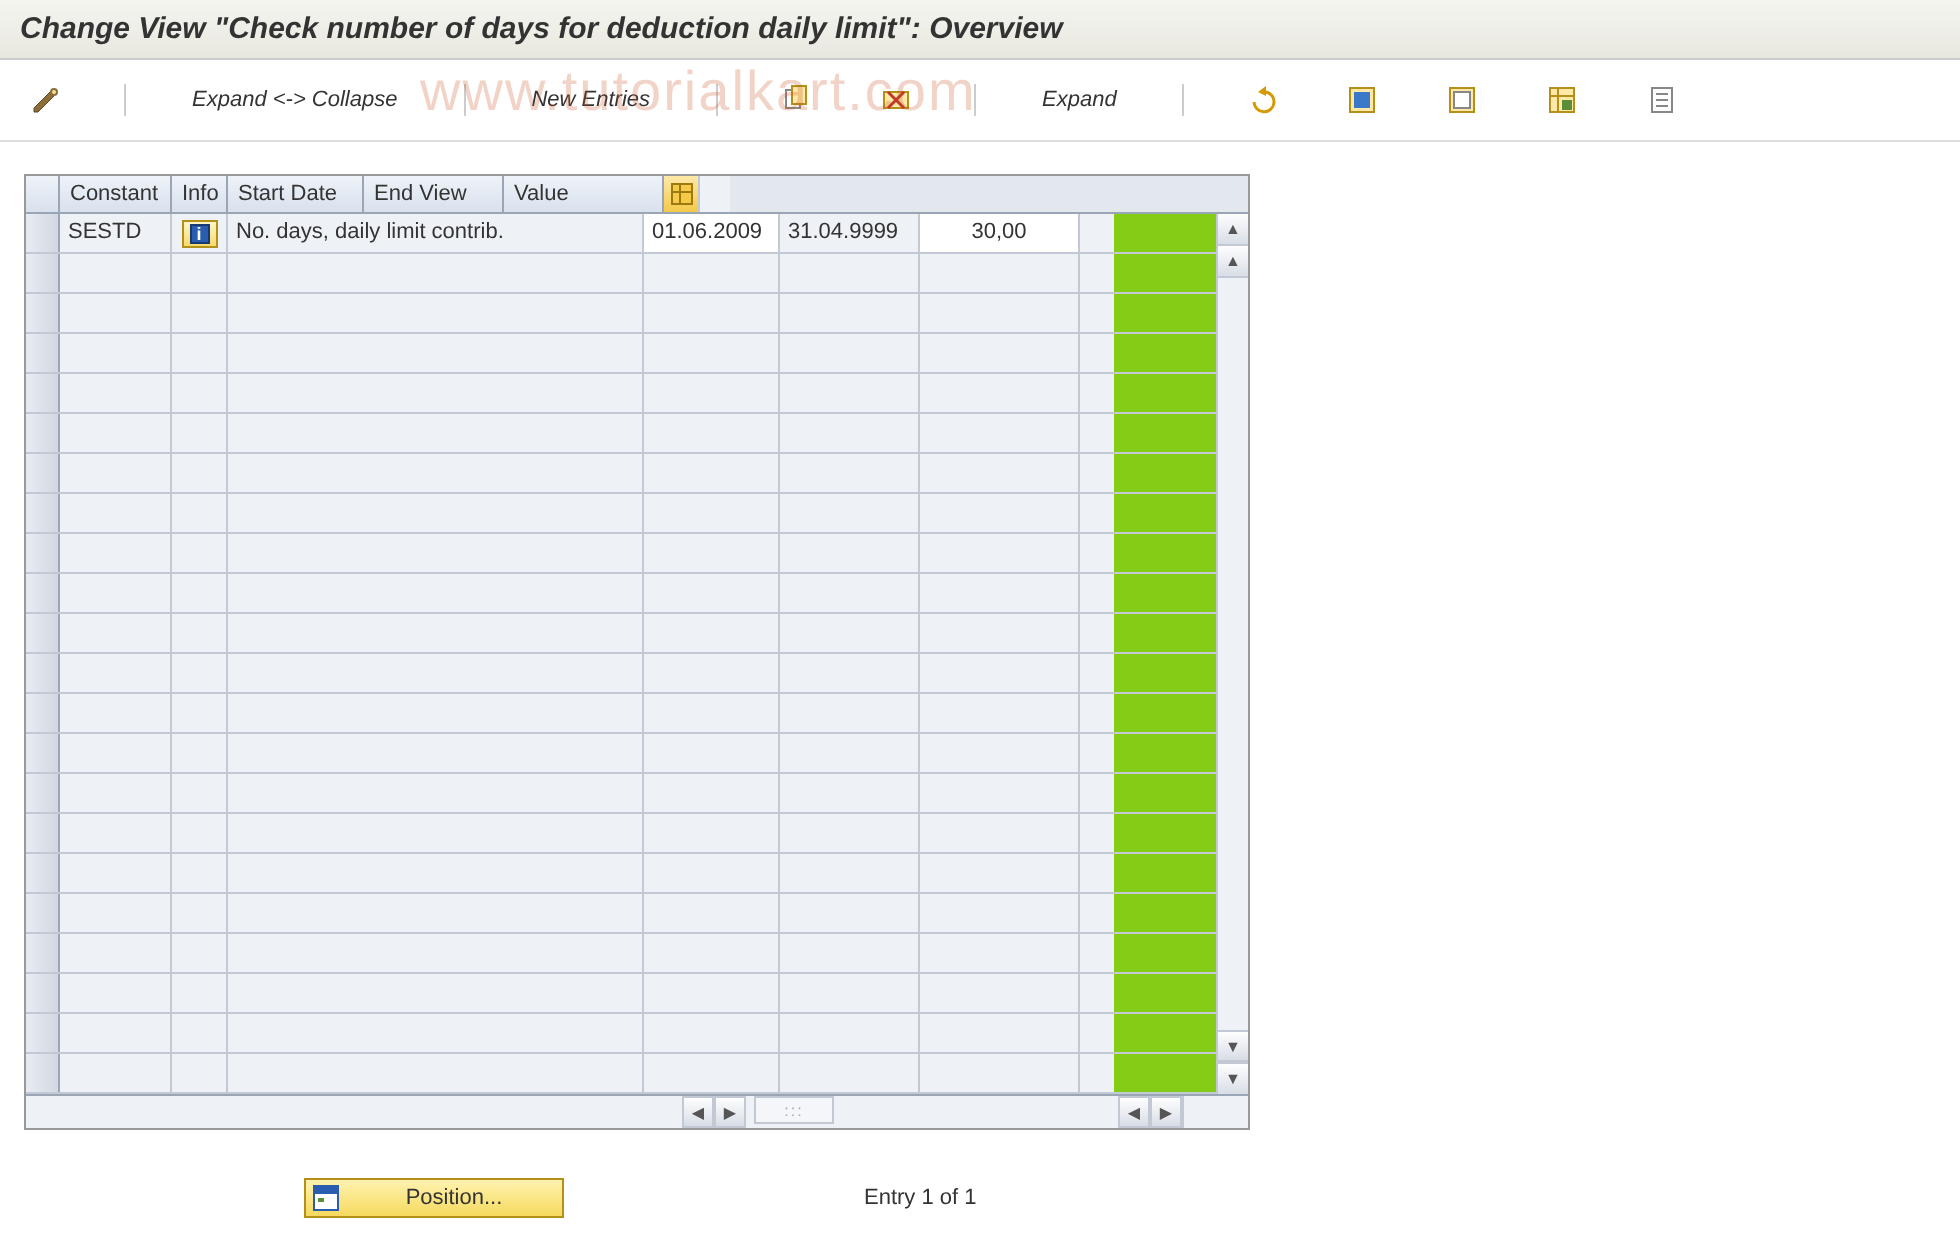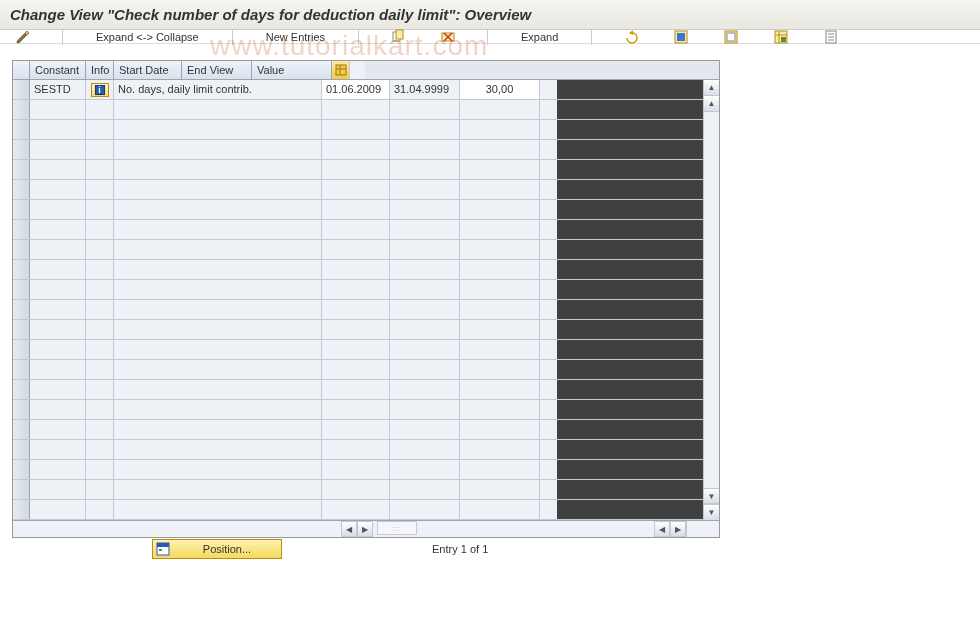--- a/index.html
+++ b/index.html
@@ -20,21 +20,22 @@
       font-size: 15px;
       color: #333;
       border-bottom: 1px solid #ccc;
     }
     .toolbar {
       padding: 4px 8px;
       display: flex;
       align-items: center;
       gap: 20px;
       border-bottom: 1px solid #ddd;
-      height: 14px;
+      height: 41px;
+      font-style: italic;
     }
     .toolbar-btn {
       display: inline-flex;
       align-items: center;
       justify-content: center;
       height: 20px;
       padding: 0 6px;
       cursor: pointer;
       border: 1px solid transparent;
     }
@@ -50,22 +51,22 @@
       margin: 0 4px;
     }
     .icon-svg { width: 16px; height: 16px; display: block; }
     
     .content-area {
       padding: 16px 12px 0 12px;
     }
     .grid-wrapper {
       border: 1px solid #999;
       display: inline-block;
-      background: #404040;
-      width: 708px;
+      background: #84cc16;
+      width: 613px;
       position: relative;
     }
     .grid-header {
       display: flex;
       background: #e3e8ef;
       border-bottom: 1px solid #9aa5b5;
     }
     .grid-header-cell {
       border-right: 1px solid #9aa5b5;
       padding: 3px 5px;
@@ -171,20 +172,21 @@
       border:1px solid #c3c9d4;
       cursor:pointer;
       font-size:8px; color:#555;
     }
     .hscroll-spacer-left { width:328px; }
     .hscroll-track { width:40px; height:14px; border:1px solid #c3c9d4; background:#f4f6fa; margin-left:4px; display:flex; align-items:center; justify-content:center; color:#aaa; font-size:8px; letter-spacing:1px;}
     .hscroll-right-spacer{flex:1;}
     .hscroll-corner{width:33px; background:#eef1f5; border-left:1px solid #c3c9d4;}
 
     .footer {
+      margin-top: 22px;
       display:flex;
       align-items:center;
       padding-left: 140px;
     }
     .position-btn {
       display:inline-flex;
       align-items:center;
       width:130px;
       height:20px;
       background: linear-gradient(#fff2b0,#f5da5e);

